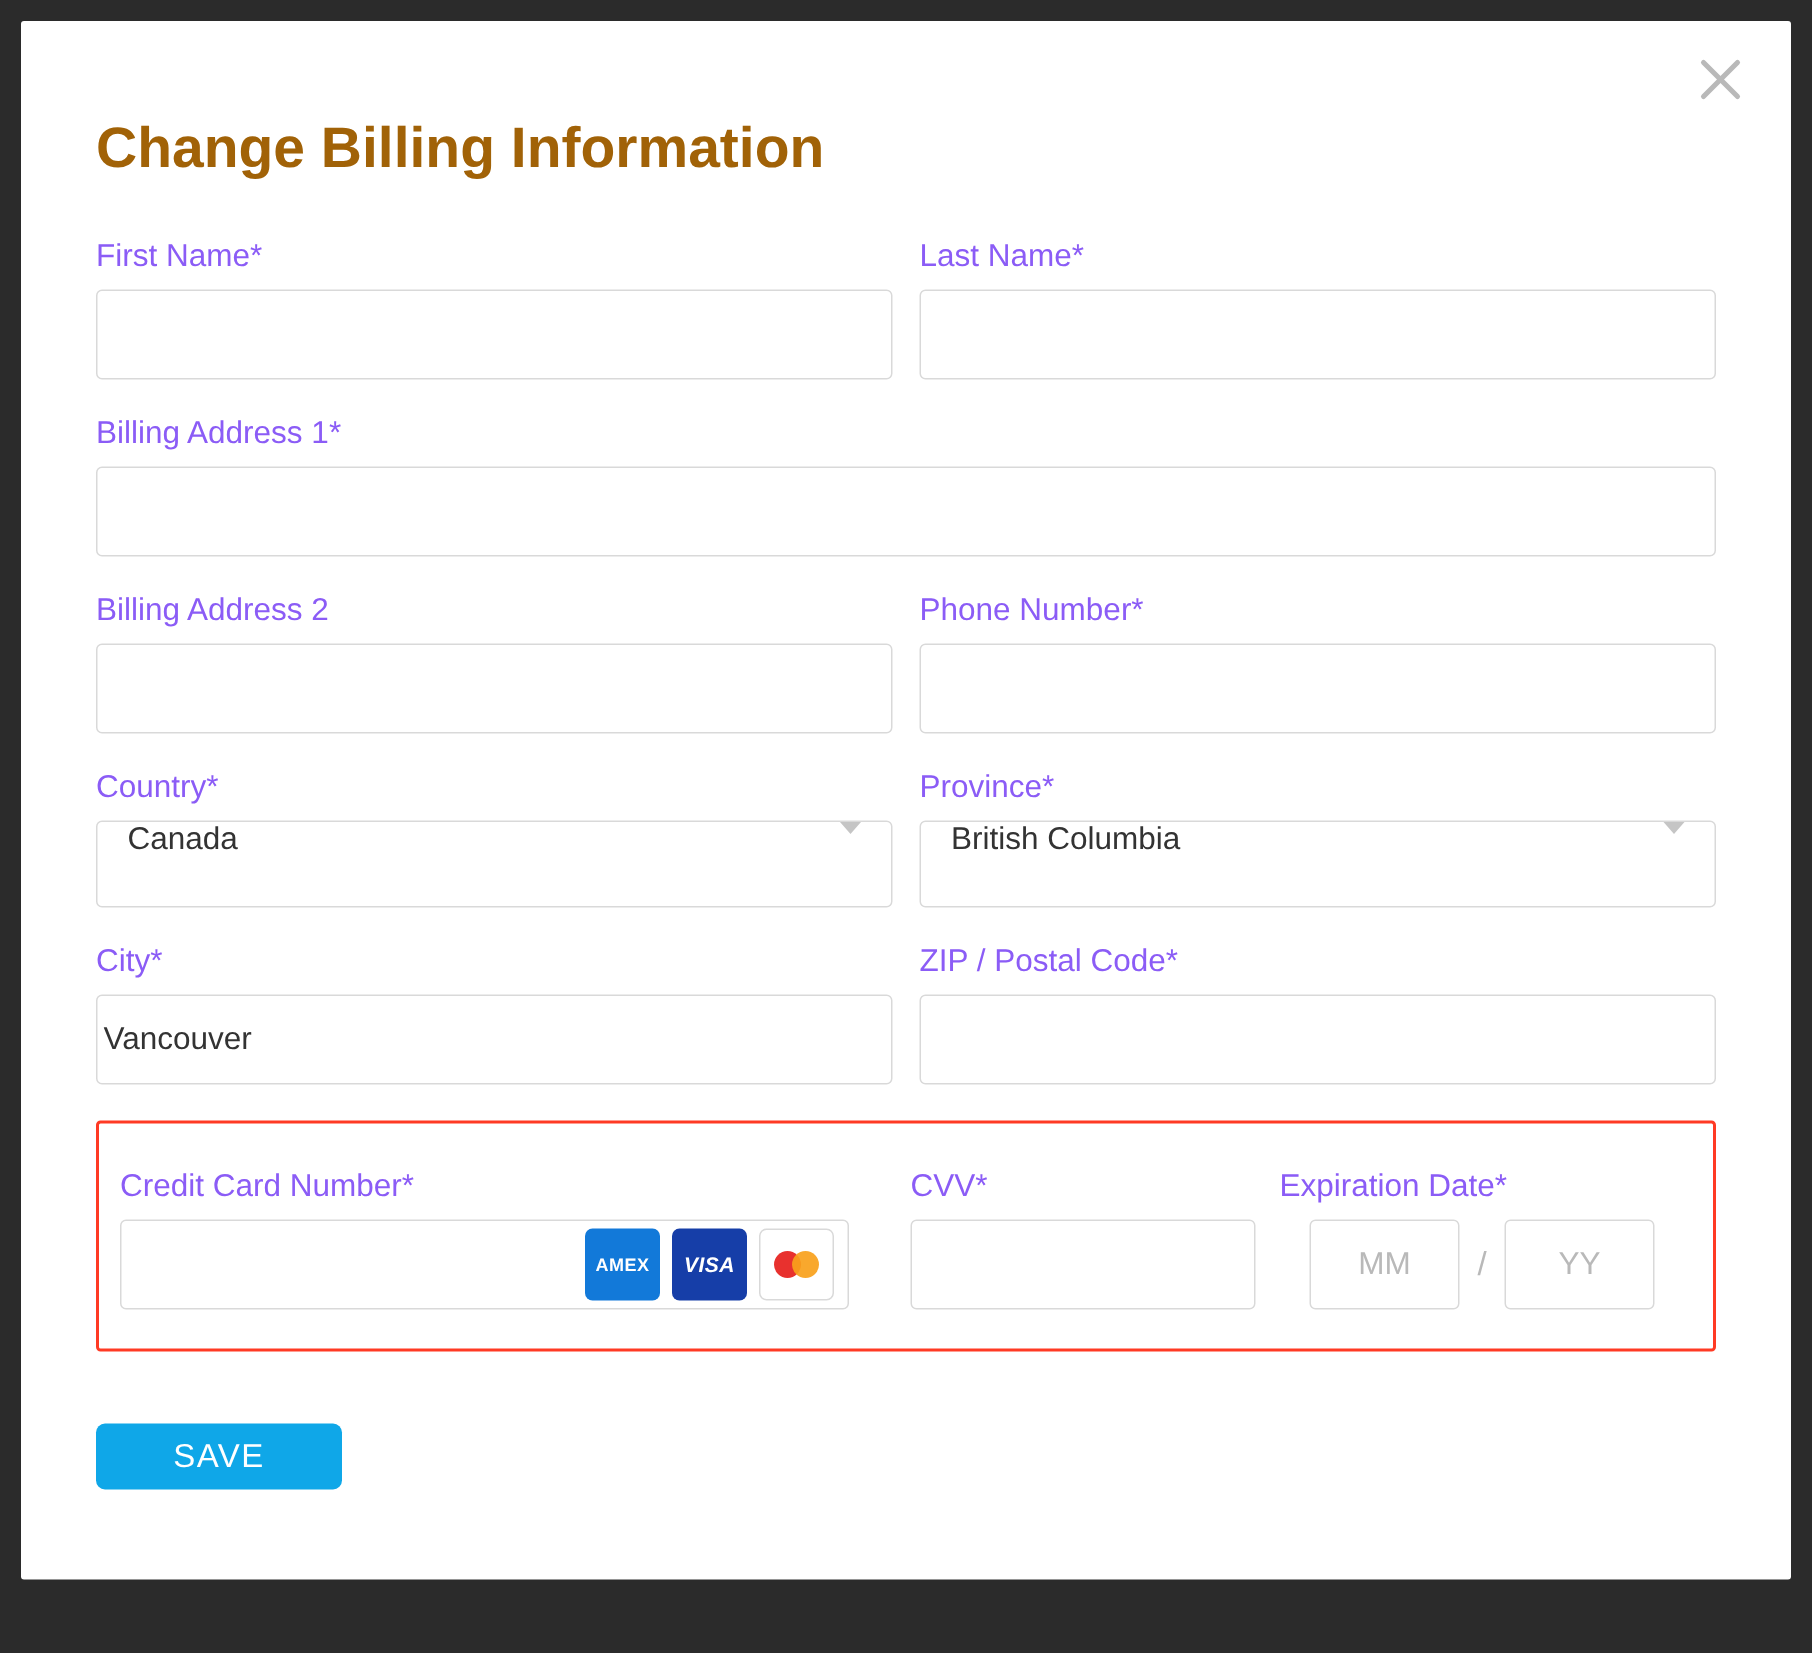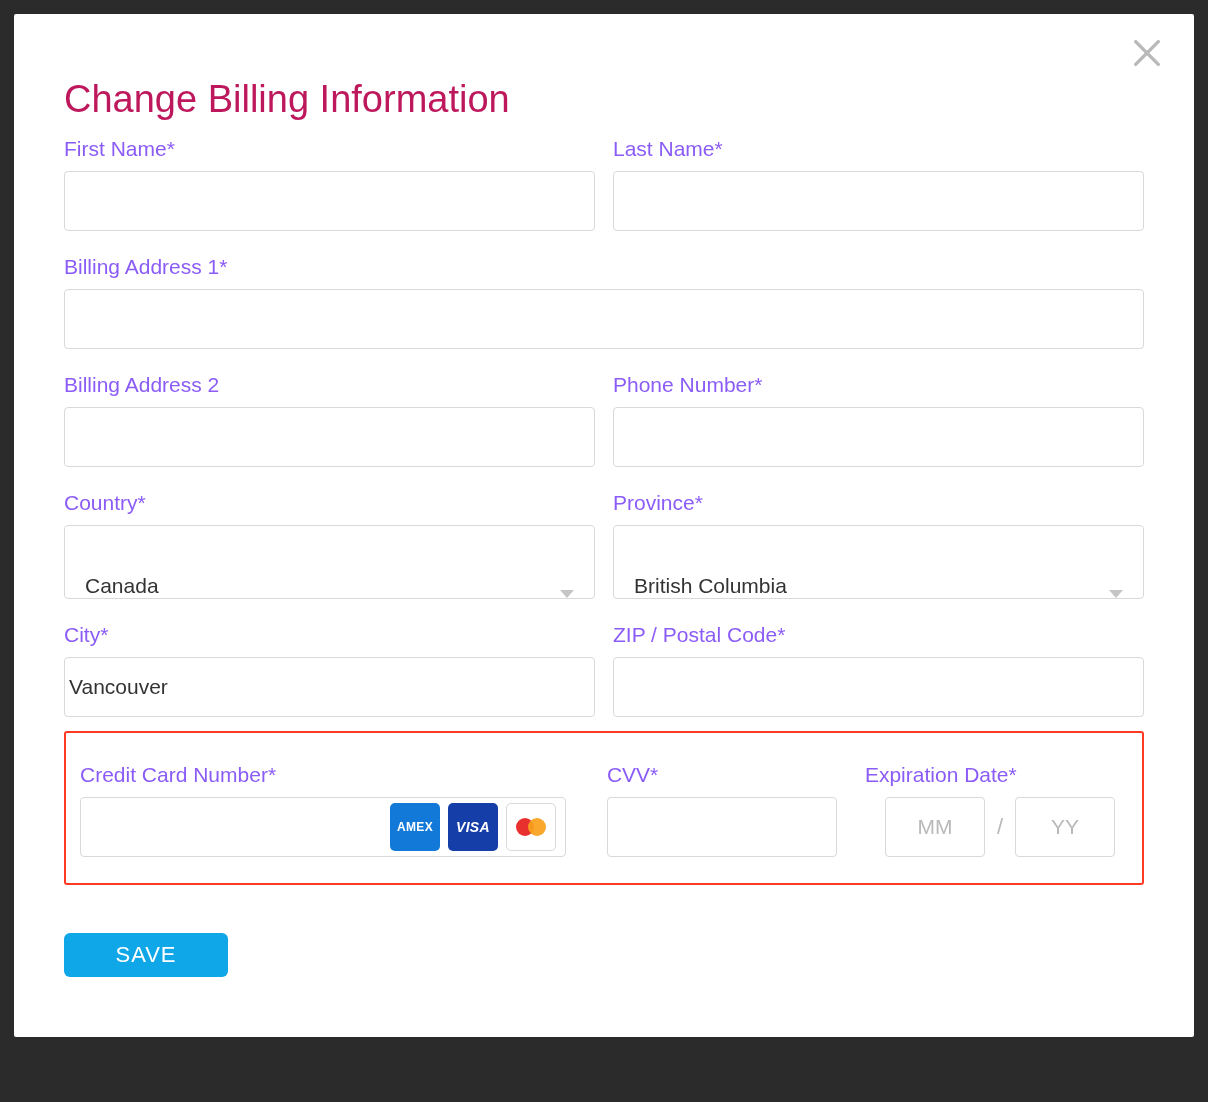--- a/index.html
+++ b/index.html
@@ -24,23 +24,23 @@
     top: 22px;
     right: 30px;
     width: 34px;
     height: 34px;
     cursor: pointer;
     color: #b9b9b9;
   }
   .close-x svg { width: 100%; height: 100%; }
   h1.title {
     font-size: 38px;
-    font-weight: 400;
-    color: #be185d;
-    margin-bottom: 16px;
+    font-weight: 700;
+    color: #a16207;
+    margin-bottom: 38px;
   }
   .grid {
     display: grid;
     grid-template-columns: 1fr 1fr;
     column-gap: 18px;
     row-gap: 24px;
   }
   .full { grid-column: 1 / span 2; }
   .field label {
     display: block;
@@ -54,46 +54,46 @@
     border: 1px solid #d9d9d9;
     border-radius: 4px;
     background: #fff;
     font-size: 21px;
     color: #333;
     padding: 0 4px;
     outline: none;
   }
   .select {
     width: 100%;
-    height: 74px;
+    height: 58px;
     border: 1px solid #d9d9d9;
     border-radius: 4px;
     background: #fff;
     font-size: 21px;
     color: #333;
     display: flex;
-    align-items: flex-end;
+    align-items: flex-start;
     justify-content: space-between;
     padding: 0 20px;
     cursor: pointer;
   }
   .chevron {
     width: 0; height: 0;
     border-left: 7px solid transparent;
     border-right: 7px solid transparent;
     border-top: 8px solid #c5c5c5;
   }
   .highlight-box {
     border: 2.5px solid #ff3a24;
     border-radius: 3px;
-    margin-top: 14px;
+    margin-top: 24px;
     padding: 30px 14px 26px 14px;
     display: grid;
     grid-template-columns: auto 230px auto;
-    column-gap: 28px;
+    column-gap: 16px;
     align-items: start;
   }
   .cc-wrap { position: relative; width: 486px; }
   .cc-input {
     width: 100%;
     height: 60px;
     border: 1px solid #d9d9d9;
     border-radius: 4px;
     background: #fff;
     font-size: 21px;

